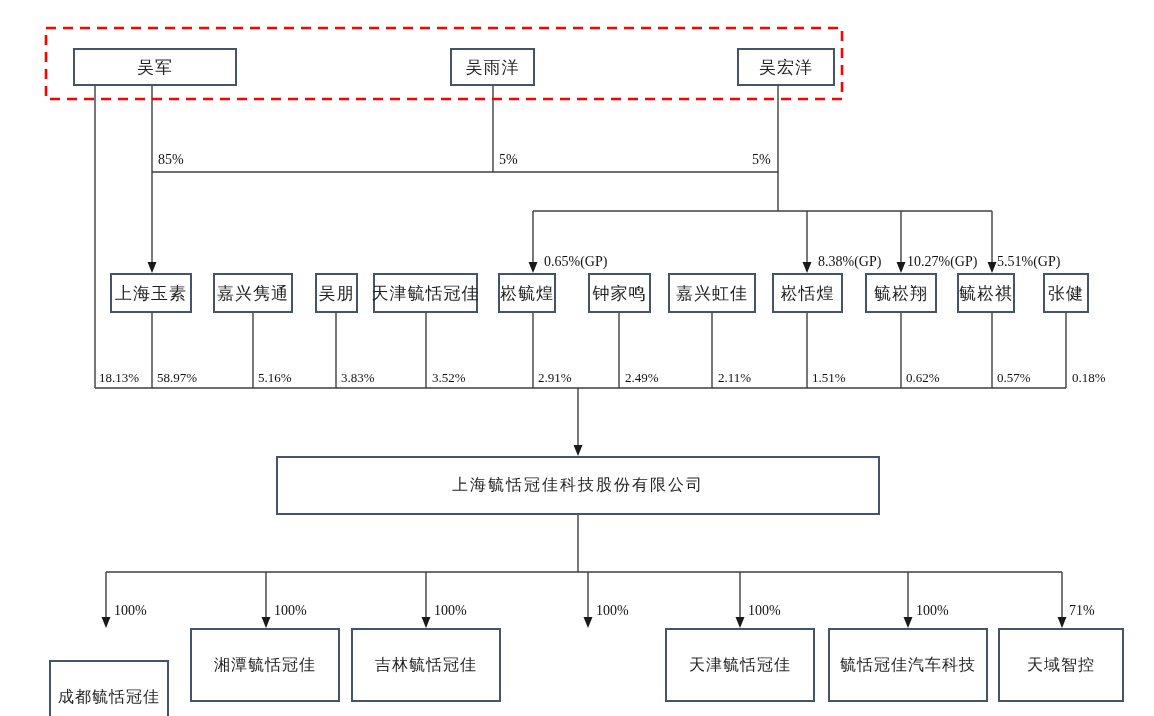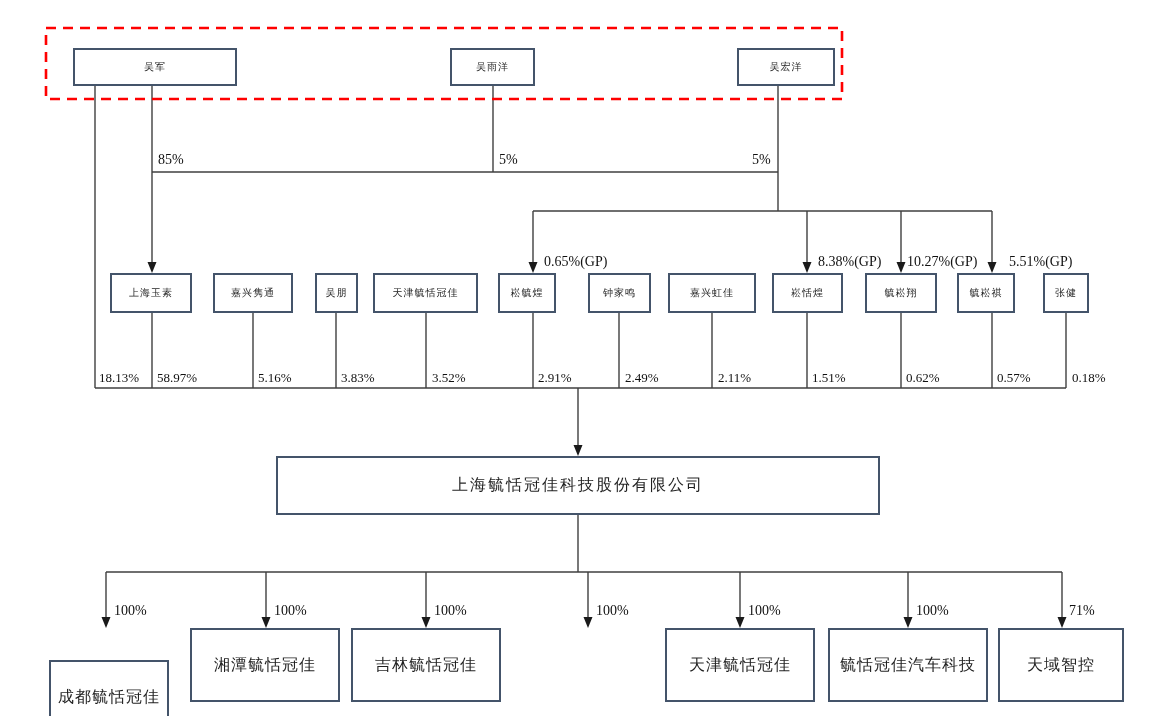--- a/index.html
+++ b/index.html
@@ -10,21 +10,21 @@
     font-family:"Liberation Serif","DejaVu Serif",serif;
     overflow:hidden;
   }
   #connectors{position:absolute;left:0;top:0;}
   .box{
     position:absolute;
     box-sizing:border-box;
     border:2px solid #44546A;
     background:#ffffff;
     display:flex;align-items:center;justify-content:center;
-    font-size:10px;color:#1f1f1f;
+    font-size:17px;color:#1f1f1f;
     letter-spacing:1px;
     white-space:nowrap;
   }
   .box.company{font-size:16px;letter-spacing:2px;}
   .box.sub{font-size:16px;letter-spacing:1px;}
   .pct{
     position:absolute;
     font-size:14px;color:#111111;
     white-space:nowrap;line-height:1;
   }
@@ -110,21 +110,21 @@
       <span>吴宏洋</span>
     </div>
 
   <div class="pct" style="left:158px;top:153px;">85%</div>
   <div class="pct" style="left:499px;top:153px;">5%</div>
   <div class="pct" style="left:752px;top:153px;">5%</div>
 
   <div class="pct" style="left:544px;top:255px;">0.65%(GP)</div>
   <div class="pct" style="left:818px;top:255px;">8.38%(GP)</div>
   <div class="pct" style="left:907px;top:255px;">10.27%(GP)</div>
-  <div class="pct" style="left:997px;top:255px;margin-left:12px;">5.51%(GP)</div>
+  <div class="pct" style="left:997px;top:255px;">5.51%(GP)</div>
 
   <div class="box" style="left:110px;top:273px;width:82px;height:40px;">
       <span>上海玉素</span>
     </div>
   <div class="box" style="left:213px;top:273px;width:80px;height:40px;">
       <span>嘉兴隽通</span>
     </div>
   <div class="box" style="left:315px;top:273px;width:43px;height:40px;">
       <span>吴朋</span>
     </div>

